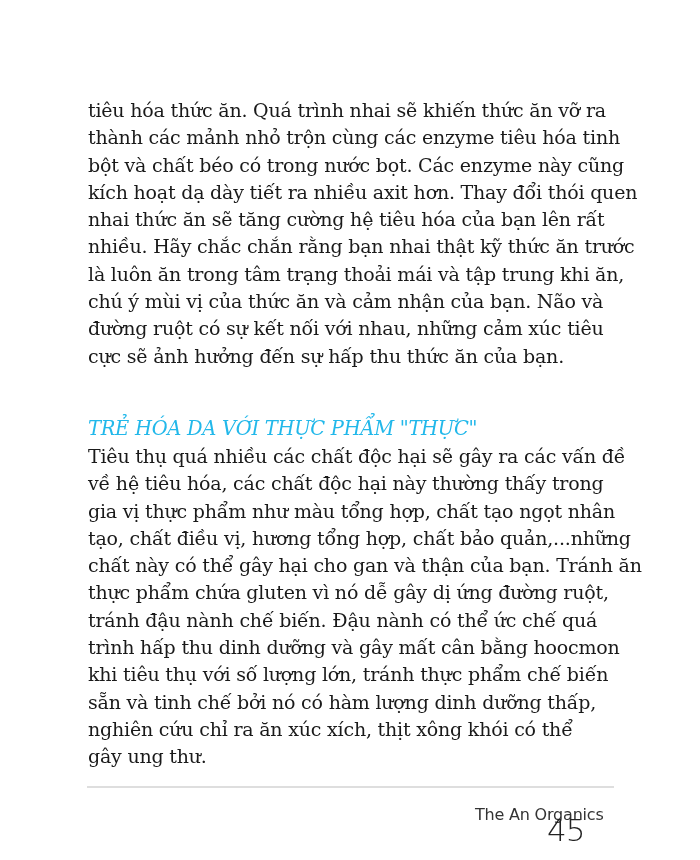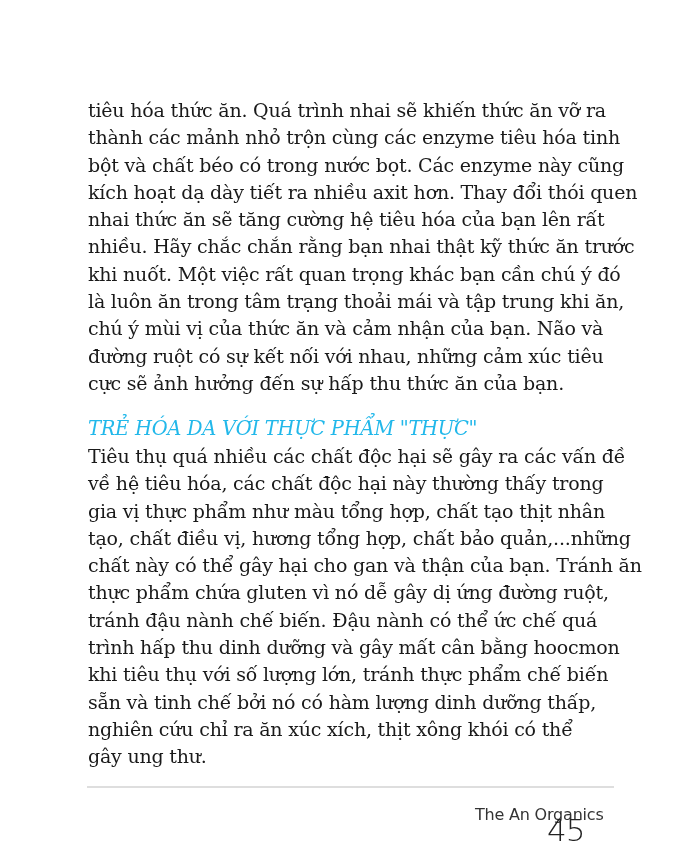--- a/index.html
+++ b/index.html
@@ -85,33 +85,32 @@
 
 <div class="page">
 
   <div class="text-block para1">
     <span class="line">tiêu hóa thức ăn. Quá trình nhai sẽ khiến thức ăn vỡ ra</span>
     <span class="line">thành các mảnh nhỏ trộn cùng các enzyme tiêu hóa tinh</span>
     <span class="line">bột và chất béo có trong nước bọt. Các enzyme này cũng</span>
     <span class="line">kích hoạt dạ dày tiết ra nhiều axit hơn. Thay đổi thói quen</span>
     <span class="line">nhai thức ăn sẽ tăng cường hệ tiêu hóa của bạn lên rất</span>
     <span class="line">nhiều. Hãy chắc chắn rằng bạn nhai thật kỹ thức ăn trước</span>
-    <span class="line">khi nuốt. Một việc rất quan trọng khác bạn cần chú ý đó</span>
     <span class="line">là luôn ăn trong tâm trạng thoải mái và tập trung khi ăn,</span>
     <span class="line">chú ý mùi vị của thức ăn và cảm nhận của bạn. Não và</span>
     <span class="line">đường ruột có sự kết nối với nhau, những cảm xúc tiêu</span>
     <span class="line">cực sẽ ảnh hưởng đến sự hấp thu thức ăn của bạn.</span>
   </div>
 
   <div class="heading">TRẺ HÓA DA VỚI THỰC PHẨM "THỰC"</div>
 
   <div class="text-block para2">
     <span class="line">Tiêu thụ quá nhiều các chất độc hại sẽ gây ra các vấn đề</span>
     <span class="line">về hệ tiêu hóa, các chất độc hại này thường thấy trong</span>
-    <span class="line">gia vị thực phẩm như màu tổng hợp, chất tạo thịt nhân</span>
+    <span class="line">gia vị thực phẩm như màu tổng hợp, chất tạo ngọt nhân</span>
     <span class="line">tạo, chất điều vị, hương tổng hợp, chất bảo quản,...những</span>
     <span class="line">chất này có thể gây hại cho gan và thận của bạn. Tránh ăn</span>
     <span class="line">thực phẩm chứa gluten vì nó dễ gây dị ứng đường ruột,</span>
     <span class="line">tránh đậu nành chế biến. Đậu nành có thể ức chế quá</span>
     <span class="line">trình hấp thu dinh dưỡng và gây mất cân bằng hoocmon</span>
     <span class="line">khi tiêu thụ với số lượng lớn, tránh thực phẩm chế biến</span>
     <span class="line">sẵn và tinh chế bởi nó có hàm lượng dinh dưỡng thấp,</span>
     <span class="line">nghiên cứu chỉ ra ăn xúc xích, thịt xông khói có thể</span>
     <span class="line">gây ung thư.</span>
   </div>

